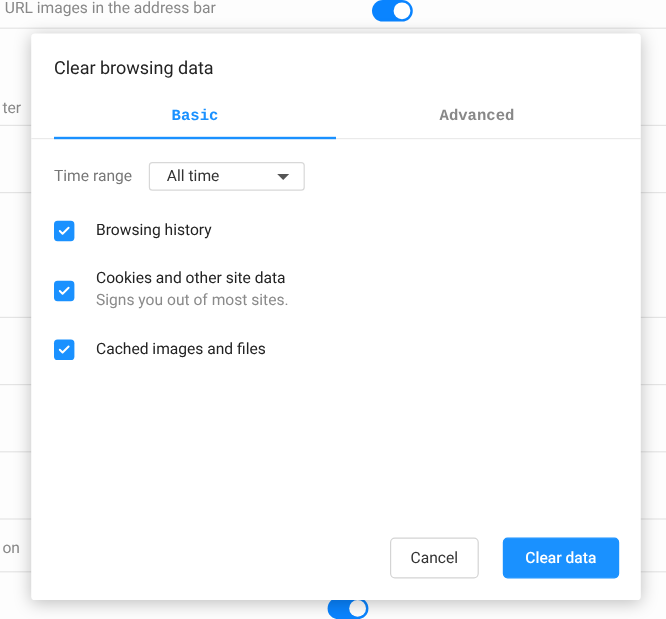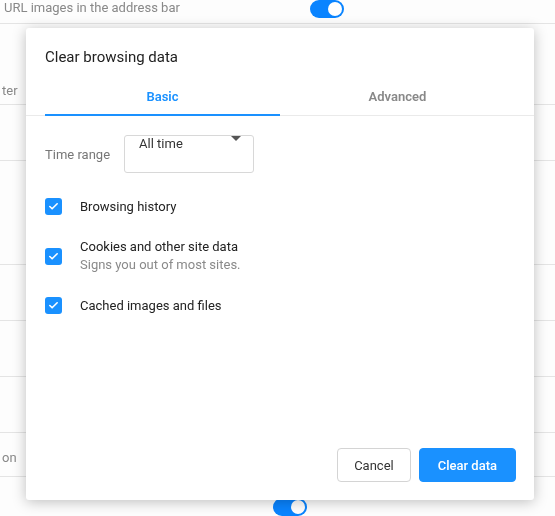--- a/index.html
+++ b/index.html
@@ -36,20 +36,21 @@
     .modal-title {
       padding: 20px 19px 14px 19px;
       font-size: 15px;
       color: #222;
       font-weight: 400;
     }
     .tabs {
       display: flex;
       padding: 0 19px;
       border-bottom: 1px solid #eaeaea;
+      font-family: Liberation Mono, monospace;
     }
     .tab {
       flex: 1;
       text-align: center;
       padding: 9px 0 10px 0;
       font-size: 13px;
       font-weight: 600;
       color: #888;
       cursor: pointer;
       border-bottom: 2px solid transparent;
@@ -64,22 +65,22 @@
       padding: 19px 19px 0 19px;
       overflow: auto;
     }
     .timerow {
       display: flex; align-items: center;
       gap: 14px;
       margin-bottom: 24px;
     }
     .timerow-label { color: #777; font-size: 13px; }
     .select {
-      display: flex; align-items: flex-start; justify-content: space-between;
-      width: 130px; height: 38px;
+      display: flex; align-items: center; justify-content: space-between;
+      width: 130px; height: 24px;
       padding: 0 12px 0 14px;
       border: 1px solid #d8d8d8;
       border-radius: 3px;
       background: #fff;
       cursor: pointer;
       color: #333;
       font-size: 13px;
     }
     .chev {
       width: 0; height: 0;
@@ -99,21 +100,21 @@
       display: flex; align-items: center; justify-content: center;
       cursor: pointer;
       margin-top: 1px;
     }
     .cb svg { width: 11px; height: 11px; display: block; }
     .opt-text { display: flex; flex-direction: column; gap: 3px; }
     .opt-title { color: #222; font-size: 13px; }
     .opt-desc { color: #8a8a8a; font-size: 13px; }
     .footer {
       display: flex; justify-content: flex-end; align-items: center;
-      gap: 8px;
+      gap: 20px;
       padding: 16px 18px 18px 18px;
     }
     .btn {
       height: 34px; padding: 0 16px;
       border-radius: 4px;
       font-size: 13px;
       cursor: pointer;
       display: flex; align-items: center; justify-content: center;
     }
     .btn-secondary {

